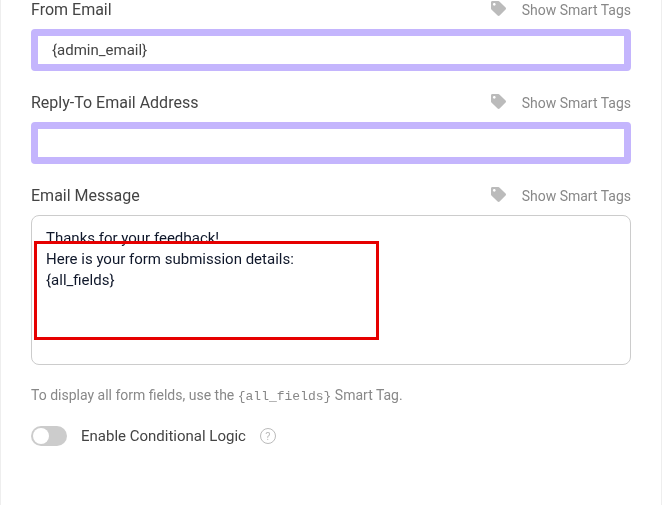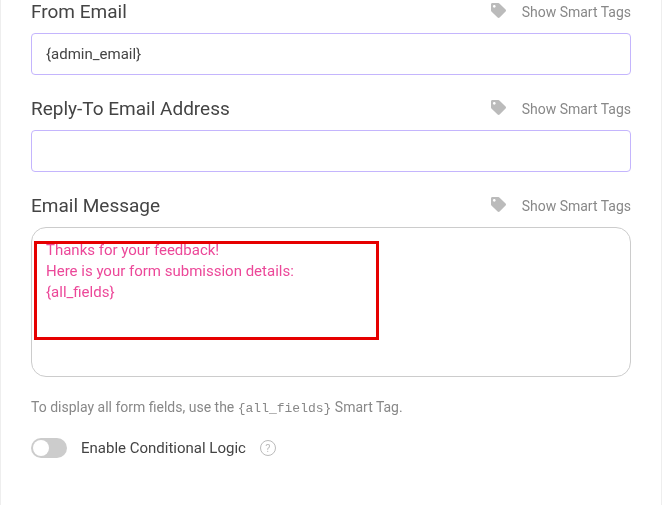--- a/index.html
+++ b/index.html
@@ -23,56 +23,56 @@
     .field-row {
       margin-bottom: 22px;
     }
     .field-header {
       display: flex;
       justify-content: space-between;
       align-items: center;
       margin-bottom: 10px;
     }
     .field-label {
-      font-size: 19px;
+      font-size: 16px;
       color: #444;
     }
     .smart-tags {
       display: inline-flex;
       align-items: center;
       color: #888;
       font-size: 14px;
       cursor: pointer;
       gap: 16px;
     }
     .smart-tags svg {
       width: 15px;
       height: 15px;
       fill: #bbb;
     }
     .text-input {
       width: 100%;
       height: 42px;
-      border: 1px solid #c4b5fd;
+      border: 7px solid #c4b5fd;
       border-radius: 4px;
       padding: 0 14px;
       font-size: 15px;
       color: #444;
       font-family: inherit;
       outline: none;
       background: #fff;
     }
     .message-area {
       width: 100%;
       min-height: 150px;
       border: 1px solid #ccc;
-      border-radius: 15px;
+      border-radius: 8px;
       padding: 12px 14px;
       font-size: 15px;
-      color: #ec4899;
+      color: #0f172a;
       font-family: inherit;
       outline: none;
       background: #fff;
       resize: none;
       line-height: 1.4;
       white-space: pre-wrap;
     }
     .highlight-box {
       position: absolute;
       border: 3px solid #e60000;

